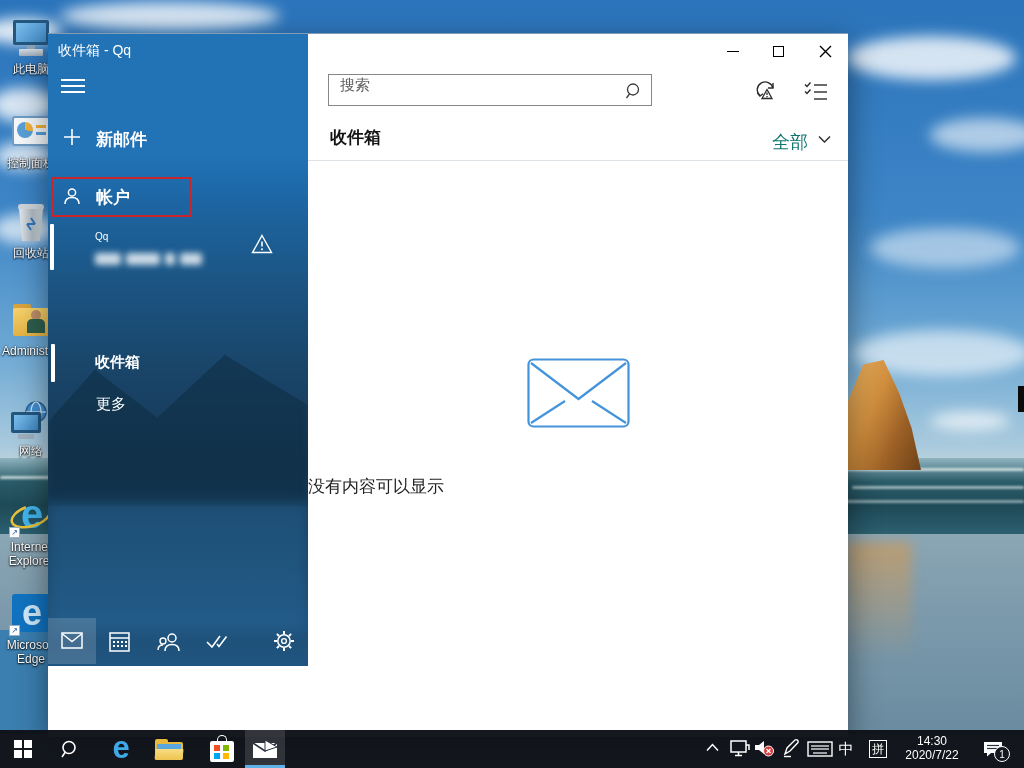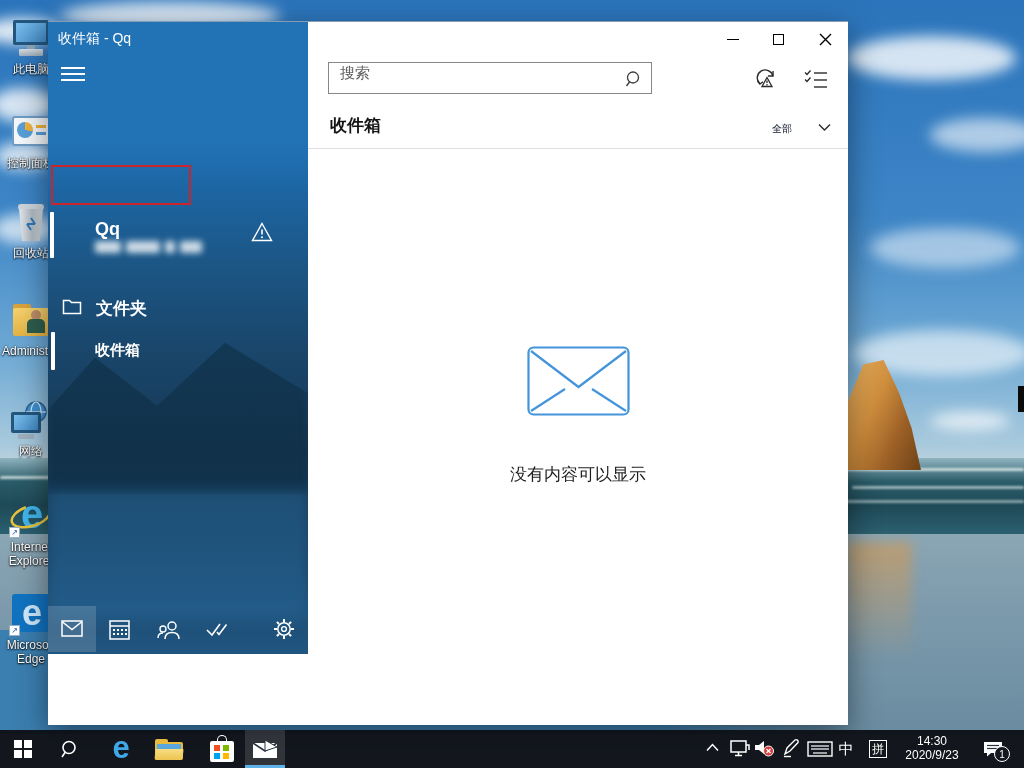--- a/index.html
+++ b/index.html
@@ -26,21 +26,21 @@
 
   
   .dt-item { left:2px; width:58px; text-align:center; z-index:1; position:absolute; }
   .dt-art { position:relative; width:44px; height:44px; margin:0 auto; }
   .dt-label { margin-top:2px; font-size:12px; line-height:14px; color:#fff;
     text-shadow:0 1px 2px rgba(0,0,0,.95), 0 0 2px rgba(0,0,0,.8); }
   .shortcut-badge { position:absolute; left:0; bottom:0; width:11px; height:11px; background:#fff;
     border:1px solid #9ab0c4; font-size:8px; line-height:9px; color:#2b5fae; }
 
   
-  #mail-window { left:48px; top:21px; width:800px; height:704px; z-index:2; background:#fff;
+  #mail-window { left:48px; top:33px; width:800px; height:704px; z-index:2; background:#fff;
     box-shadow:0 10px 30px rgba(0,0,0,.45); border-top:1px solid rgba(10,60,110,.5); }
   #sidebar { left:0; top:0; width:260px; height:632px; overflow:hidden;
     background:linear-gradient(180deg,#2173b6 0px,#2173b6 120px,#1d66a4 165px,
       rgba(20,80,128,.97) 245px, rgba(16,62,100,.96) 330px, rgba(13,48,78,.96) 430px,
       rgba(16,60,96,.96) 530px, rgba(25,80,124,.97) 632px); }
   .sb-mountain { left:0; top:262px; width:260px; height:210px; background:#0c2a3e; opacity:.5; filter:blur(4px);
     clip-path:polygon(0% 60%, 18% 35%, 42% 58%, 68% 28%, 100% 52%, 100% 100%, 0% 100%); }
   .sb-water { left:0; top:468px; width:260px; height:130px; background:#2f7cb4; opacity:.3; filter:blur(7px); }
   .sb-text { color:#fff; }
   .sb-bold { font-weight:bold; font-size:17px; }
@@ -49,21 +49,21 @@
   .blur-bit { display:inline-block; height:12px; background:rgba(255,255,255,.78);
     filter:blur(3px); border-radius:2px; vertical-align:middle; margin-right:5px; }
   .dock-tile { left:0; top:584px; width:48px; height:46px; background:rgba(255,255,255,.16); }
 
   #main-pane { left:260px; top:0; width:540px; height:632px; background:#fff; }
   #search-input { left:20px; top:40px; width:324px; height:32px; border:1px solid #878787;
     background:#fff; font-size:15px; padding:0 34px 12px 11px; color:#222; outline:none;
     font-family:"Liberation Sans", sans-serif; position:absolute; }
   #search-input::placeholder { color:#5f5f5f; opacity:1; }
   .hdr-title { font-size:17px; font-weight:bold; color:#141414; }
-  .filter-label { font-size:10px; color:#0f172a; }
+  .filter-label { font-size:18px; color:#0f766e; }
   .divider { height:1px; background:#dde2e6; }
   .empty-text { font-size:17px; color:#1d1d1d; }
 
   
   .win-title { font-size:14px; color:#fff; }
   .ctl { position:absolute; width:30px; height:26px; display:flex; align-items:center; justify-content:center; }
 
   
   #taskbar { left:0; top:730px; width:1024px; height:38px; background:rgba(13,17,23,.97); z-index:4; }
   .tb-icon { position:absolute; display:flex; align-items:center; justify-content:center; }
@@ -187,48 +187,58 @@
     <div class="sb-water abs"></div>
 
     <div class="sb-text win-title abs" style="left:10px;top:8px">收件箱 - Qq</div>
 
     <div class="abs" style="left:13px;top:42px;width:24px;height:22px">
       <div style="margin-top:3px;height:2px;background:#fff"></div>
       <div style="margin-top:4px;height:2px;background:#fff"></div>
       <div style="margin-top:4px;height:2px;background:#fff"></div>
     </div>
 
-
+    <div class="abs" style="left:0;top:88px;width:260px;height:34px">
+      <svg class="abs" style="left:14px;top:5px" width="20" height="20" viewBox="0 0 20 20">
+        <path d="M10 2 V18 M2 10 H18" stroke="#fff" stroke-width="1.6"></path>
+      </svg>
+      <div class="sb-text sb-bold abs" style="left:48px;top:6px">新邮件</div>
+    </div>
+
+    <div class="abs" style="left:0;top:144px;width:260px;height:38px">
+      <svg class="abs" style="left:14px;top:8px" width="20" height="20" viewBox="0 0 20 20">
+        <circle cx="10" cy="6.5" r="3.6" fill="none" stroke="#fff" stroke-width="1.5"></circle>
+        <path d="M3 18 C3 13.5 6 11.5 10 11.5 C14 11.5 17 13.5 17 18" fill="none" stroke="#fff" stroke-width="1.5"></path>
+      </svg>
+      <div class="sb-text sb-bold abs" style="left:48px;top:8px">帐户</div>
+    </div>
     <div class="red-box abs" style="left:3px;top:143px;width:140px;height:40px"></div>
 
     <div class="abs" style="left:0;top:190px;width:260px;height:48px">
       <div class="sel-bar abs" style="left:2px;top:0;height:46px"></div>
-      <div class="sb-text abs" style="left:47px;top:7px;font-size:18px;font-weight:bold">Qq</div>
+      <div class="sb-text abs" style="left:47px;top:7px;font-size:10px;font-weight:normal">Qq</div>
       <div class="abs" style="left:47px;top:25px;width:150px;height:14px">
         <span class="blur-bit" style="width:26px"></span><span class="blur-bit" style="width:34px"></span><span class="blur-bit" style="width:10px"></span><span class="blur-bit" style="width:22px"></span>
       </div>
       <svg class="abs" style="left:203px;top:9px" width="22" height="22" viewBox="0 0 22 22">
         <path d="M11 2.5 L20.5 19.5 H1.5 Z" fill="none" stroke="#fff" stroke-width="1.4"></path>
         <line x1="11" y1="8.5" x2="11" y2="13.5" stroke="#fff" stroke-width="1.6"></line>
         <circle cx="11" cy="16.3" r="1" fill="#fff"></circle>
       </svg>
     </div>
 
-    <div class="abs" style="left:0;top:268px;width:260px;height:36px">
-      <svg class="abs" style="left:14px;top:8px" width="20" height="18" viewBox="0 0 20 18">
-        <path d="M1.5 4.5 V15.5 H18.5 V4.5 H9.5 L7.5 2.5 H1.5 Z" fill="none" stroke="#fff" stroke-width="1.5"></path>
-      </svg>
-      <div class="sb-text sb-bold abs" style="left:48px;top:7px">文件夹</div>
-    </div>
 
     <div class="abs" style="left:0;top:308px;width:260px;height:40px">
       <div class="sel-bar abs" style="left:3px;top:2px;height:38px"></div>
       <div class="sb-text abs" style="left:47px;top:11px;font-size:15px;font-weight:600">收件箱</div>
     </div>
 
+    <div class="abs" style="left:0;top:352px;width:260px;height:36px">
+      <div class="sb-text abs" style="left:48px;top:9px;font-size:15px">更多</div>
+    </div>
 
     <div class="dock-tile abs"></div>
     <div class="abs" style="left:13px;top:598px;width:24px;height:20px">
       <svg width="22" height="17" viewBox="0 0 22 17">
           <rect x="1" y="1" width="20" height="15" fill="none" stroke="#fff" stroke-width="1.5"></rect>
           <path d="M1.5 2 L11 9.5 L20.5 2" fill="none" stroke="#fff" stroke-width="1.5"></path>
         </svg>
     </div>
     <div class="abs" style="left:61px;top:597px;width:24px;height:22px">
       <svg width="21" height="21" viewBox="0 0 21 21">
@@ -314,21 +324,21 @@
     </div>
 
     <div class="divider abs" style="left:0;top:126px;width:540px"></div>
 
     <svg class="abs" style="left:219px;top:324px" width="103" height="70" viewBox="0 0 103 70">
       <rect x="1.5" y="1.5" width="100" height="67" rx="5" fill="none" stroke="#4394da" stroke-width="2.2"></rect>
       <path d="M4 5 L51.5 41 L99 5" fill="none" stroke="#4394da" stroke-width="2.2"></path>
       <path d="M4 65 L38 43" fill="none" stroke="#4394da" stroke-width="2.2"></path>
       <path d="M99 65 L65 43" fill="none" stroke="#4394da" stroke-width="2.2"></path>
     </svg>
-    <div class="empty-text abs" style="left:0;top:441px;width:540px;text-align:center">没有内容可以显示</div>
+    <div class="empty-text abs" style="left:0;top:441px;width:540px;">没有内容可以显示</div>
   </div>
 
   <div class="ctl" style="left:670px;top:4px">
     <div style="width:12px;height:0;border-top:1.5px solid #000"></div>
   </div>
   <div class="ctl" style="left:715px;top:4px">
     <div style="width:11px;height:11px;border:1.5px solid #000"></div>
   </div>
   <div class="ctl" style="left:762px;top:4px">
     <svg width="13" height="13" viewBox="0 0 13 13">
@@ -422,21 +432,21 @@
       </svg>
   </div>
   <div class="tb-icon tray-text" style="left:836px;top:9px;width:20px;height:20px">
     <span>中</span>
   </div>
   <div class="tb-icon" style="left:868px;top:9px;width:20px;height:20px">
     <div class="pinyin-box">拼</div>
   </div>
   <div class="clock abs" style="left:896px;top:4px;width:72px">
     <div>14:30</div>
-    <div>2020/9/23</div>
+    <div>2020/7/22</div>
   </div>
   <div class="tb-icon" style="left:980px;top:7px;width:26px;height:24px">
     <svg width="20" height="17" viewBox="0 0 20 17">
       <path d="M1 1 H19 V12 H8 L4 15.5 V12 H1 Z" fill="#fff"></path>
       <g stroke="#2a3440" stroke-width="1.2">
           <line x1="4" y1="4.5" x2="16" y2="4.5"></line>
           <line x1="4" y1="7.5" x2="16" y2="7.5"></line>
         </g>
     </svg>
     <div class="badge abs" style="left:14px;top:9px">1</div>

